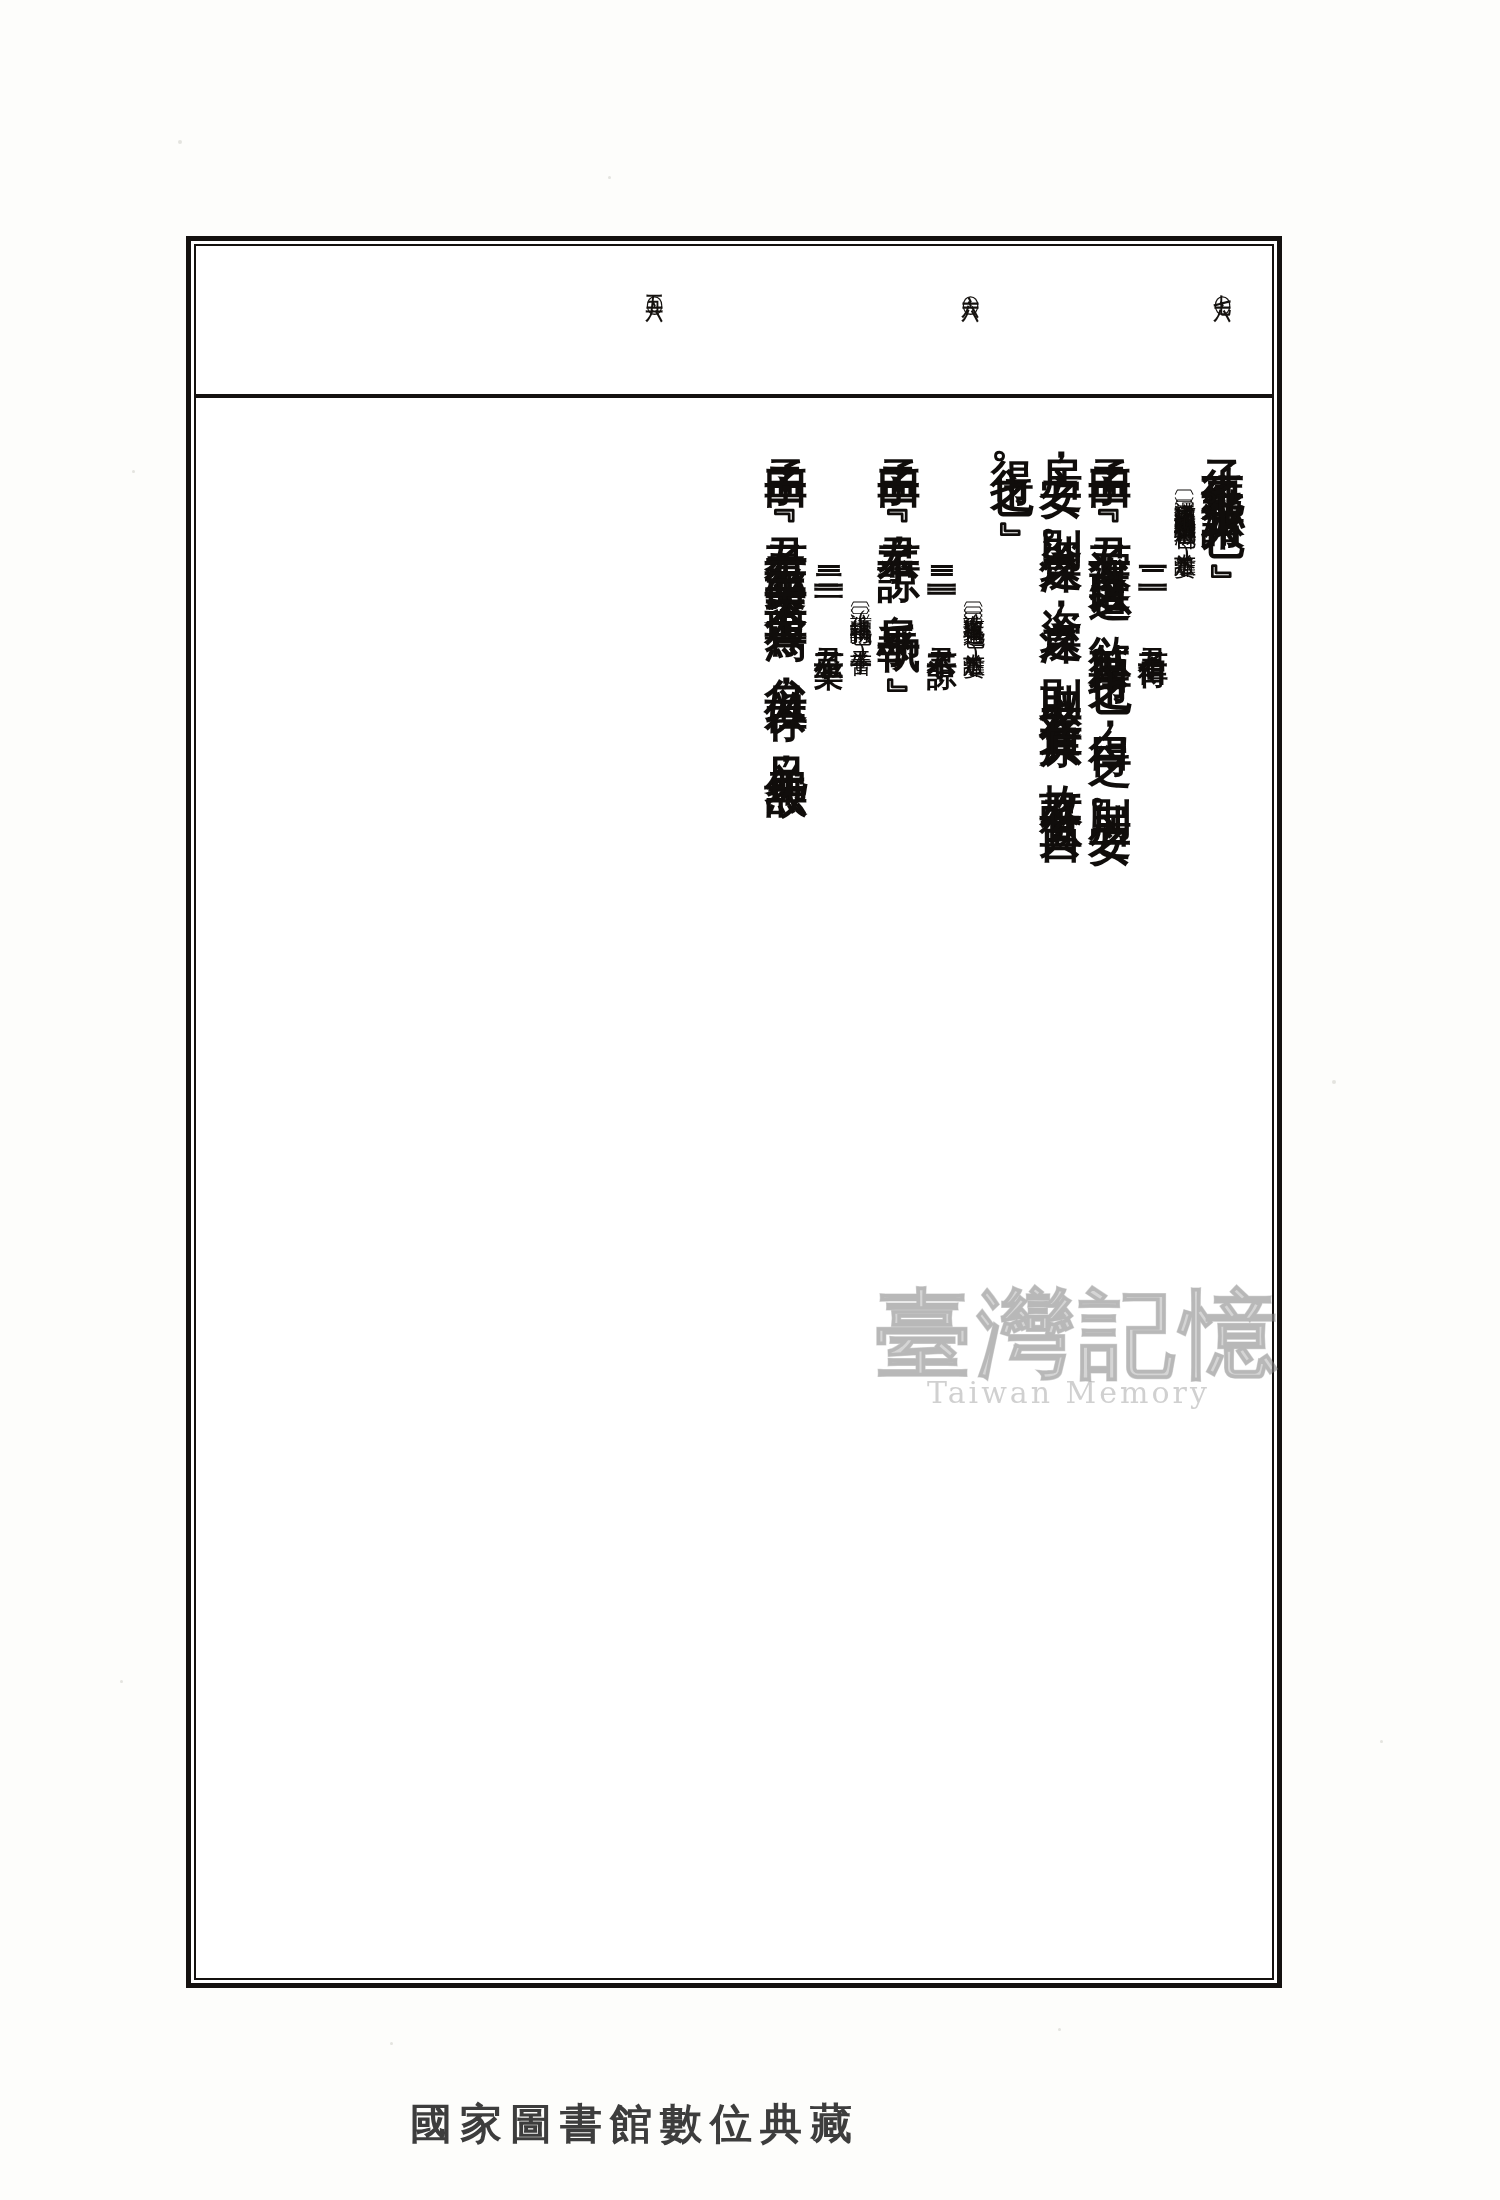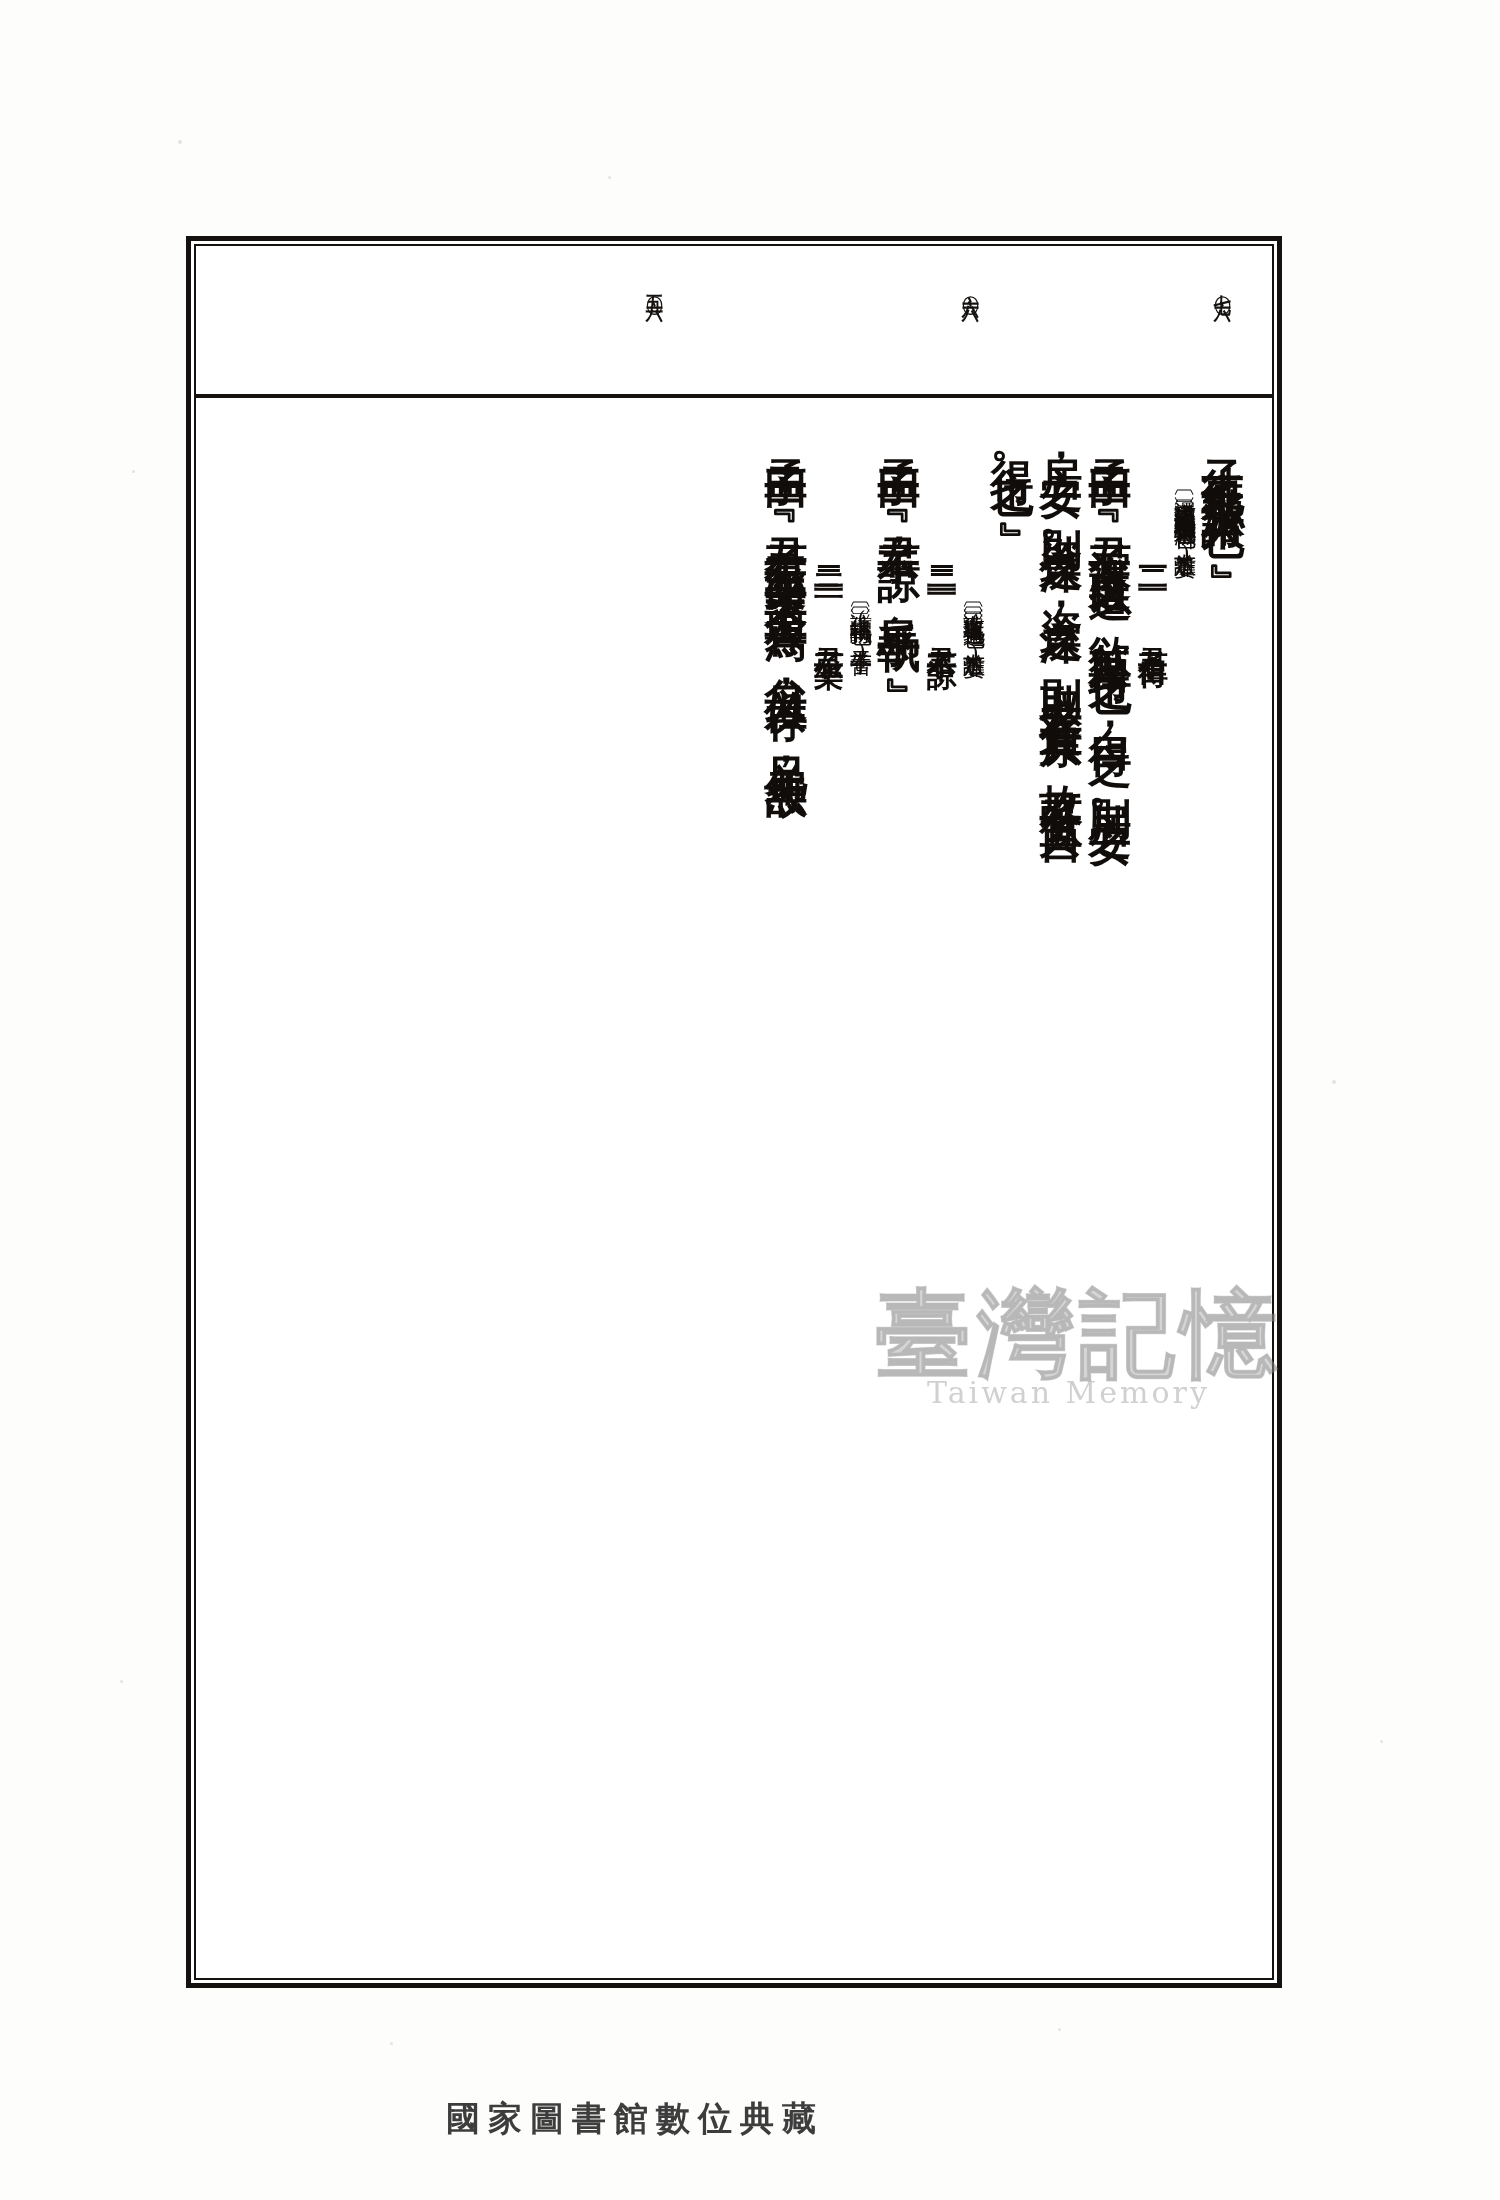--- a/index.html
+++ b/index.html
@@ -179,21 +179,21 @@
     margin-left: 44px;
   }
 
   
   #footer-caption {
     position: absolute;
     left: 0;
     top: 2096px;
     width: 1270px;
     text-align: center;
-    font-size: 34px;
+    font-size: 42px;
     letter-spacing: 8px;
     color: #3d3d3d;
     font-weight: 600;
   }
 </style>
 </head>
 <body>
 
 <div id="page">
 

